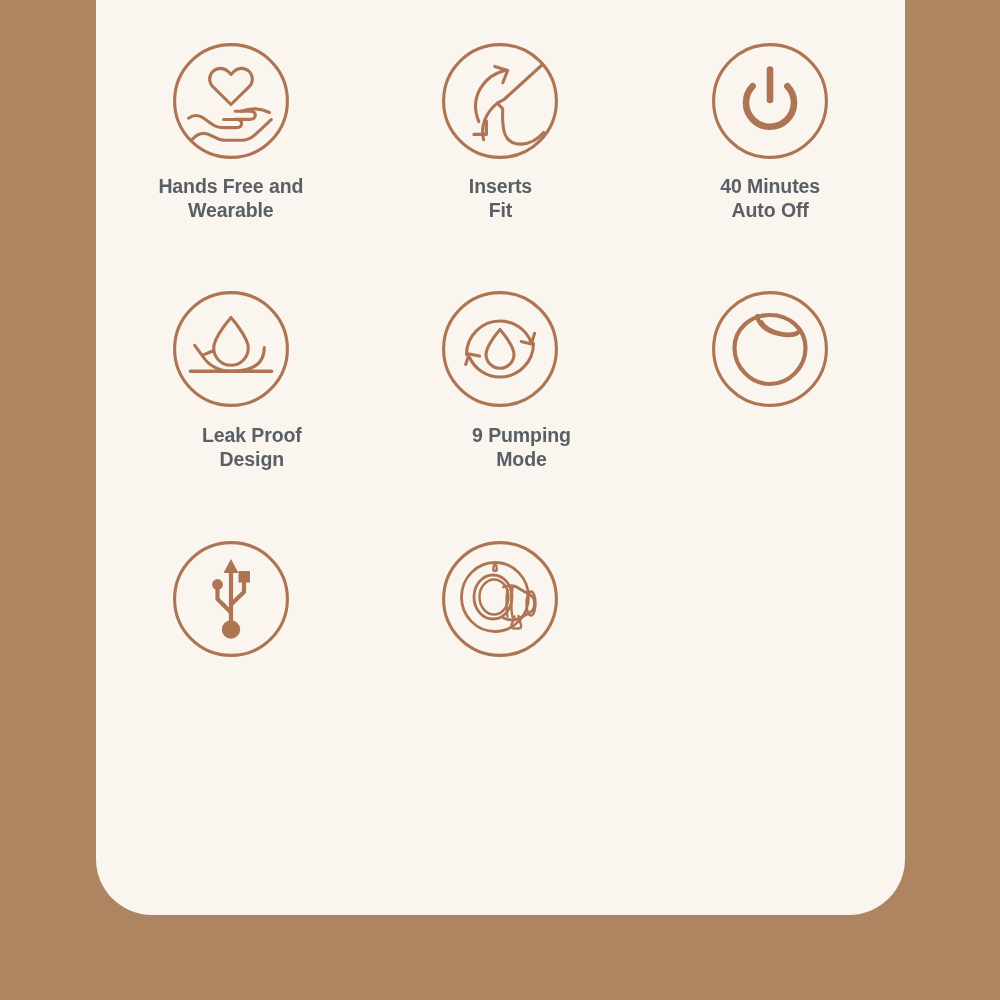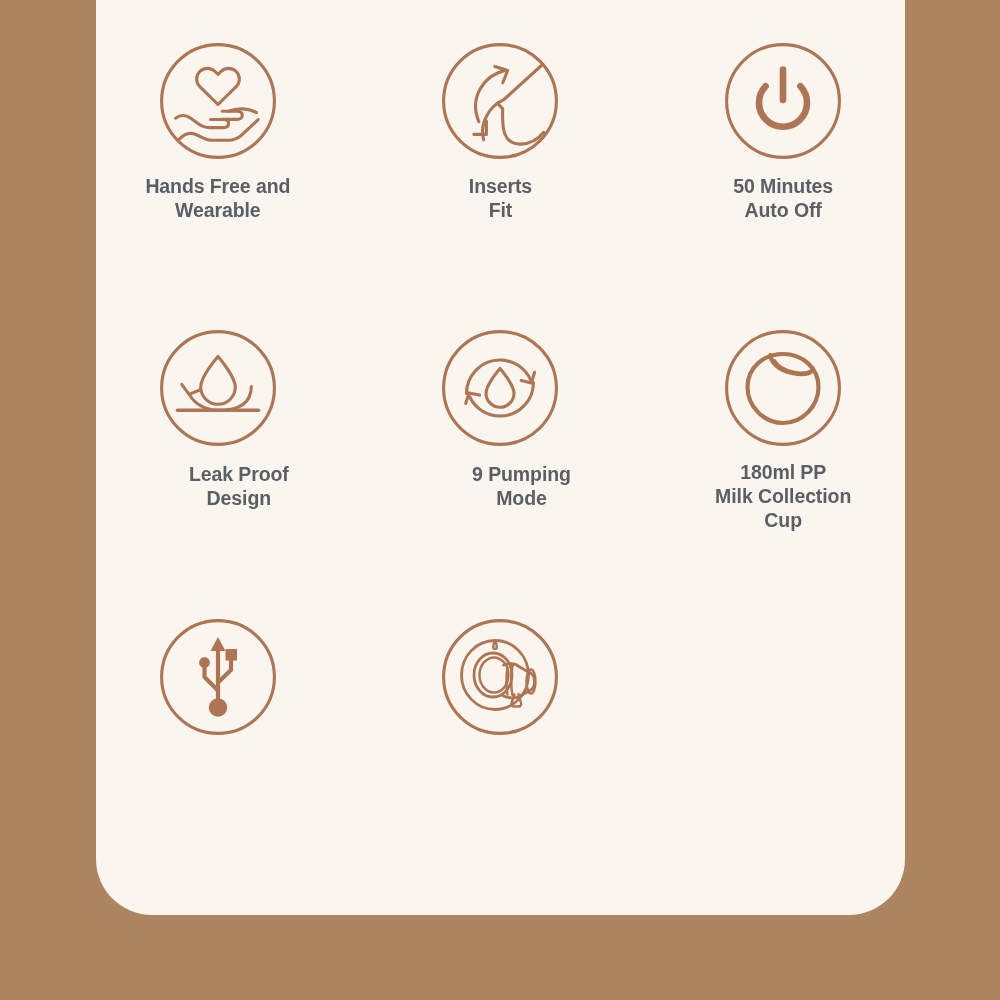--- a/index.html
+++ b/index.html
@@ -37,21 +37,20 @@
     position: absolute;
     left: 0;
     top: 30px;
     width: 809px;
     height: 915px;
     display: grid;
     grid-template-columns: repeat(3, 1fr);
     grid-template-rows: 248px 250px 290px;
     padding-top: 42px;
     box-sizing: border-box;
-    gap: 39px;
   }
 
   .feature-cell {
     display: flex;
     flex-direction: column;
     align-items: center;
   }
 
   .icon-wrap {
     width: 118px;
@@ -119,21 +118,21 @@
       </div>
 
       <div class="feature-cell row-1">
         <span class="icon-wrap">
           <svg viewBox="0 0 118 118" fill="none" stroke="#AD7553" stroke-width="3.1" stroke-linecap="round" stroke-linejoin="round">
             <circle cx="59" cy="59" r="56.4"></circle>
             <path d="M41.6 44.2 a24 24 0 1 0 34.8 0" stroke-width="6.6"></path>
             <path d="M59 27.5 V58" stroke-width="6.6"></path>
           </svg>
         </span>
-        <div class="feature-label">50 Minutes
+        <div class="feature-label">40 Minutes
 Auto Off</div>
       </div>
 
       <div class="feature-cell row-2">
         <span class="icon-wrap">
           <svg viewBox="0 0 118 118" fill="none" stroke="#AD7553" stroke-width="3.1" stroke-linecap="round" stroke-linejoin="round">
             <circle cx="59" cy="59" r="56.4"></circle>
             <path d="M59 27.5 c0 0 -17.3 19.8 -17.3 30.5 a17.3 17.3 0 0 0 34.6 0 C76.3 47.3 59 27.5 59 27.5 Z"></path>
             <path d="M18.5 81.3 h81" stroke-width="3.6"></path>
             <path d="M92.3 57.5 c0 18.4-14.9 23.9-33.3 23.9 c-12 0-22.6-6.1-28.3-15.2"></path>
@@ -162,23 +161,20 @@
 
       <div class="feature-cell row-3">
         <span class="icon-wrap">
           <svg viewBox="0 0 118 118" fill="none" stroke="#AD7553" stroke-width="3.1" stroke-linecap="round" stroke-linejoin="round">
             <circle cx="59" cy="59" r="56.4"></circle>
             <path d="M23.5 58 c0-19 15.9-33 35.5-33 c19.6 0 35.5 14 35.5 33 c0 19-15.9 36-35.5 36 C39.4 94 23.5 77 23.5 58 Z" stroke-width="4.2"></path>
             <path d="M46.5 25.8 c0 7.7 8.1 15.2 21.4 18.1 c9.6 2.1 17.3 1.1 20.1-2.3" stroke-width="4.2"></path>
             <path d="M50.5 31.5 c2.5 4.9 9.8 9.6 19.5 11.7 c6.6 1.4 12.3 1.1 15.6-0.5"></path>
           </svg>
         </span>
-        <div class="feature-label">180ml PP
-Milk Collection
-Cup</div>
       </div>
 
       <div class="feature-cell row-3">
         <span class="icon-wrap">
           <svg viewBox="0 0 118 118" fill="none" stroke="#AD7553" stroke-width="3.1" stroke-linecap="round" stroke-linejoin="round">
             <circle cx="59" cy="59" r="56.4"></circle>
             <path d="M59 27.5 V86" stroke-width="4.2"></path>
             <path d="M59 19 L66.5 33 h-15 Z" fill="#AD7553" stroke="none"></path>
             <circle cx="59" cy="89.5" r="9.2" fill="#AD7553" stroke="none"></circle>
             <path d="M59 64.5 L72 52 V41" stroke-width="4.2"></path>

